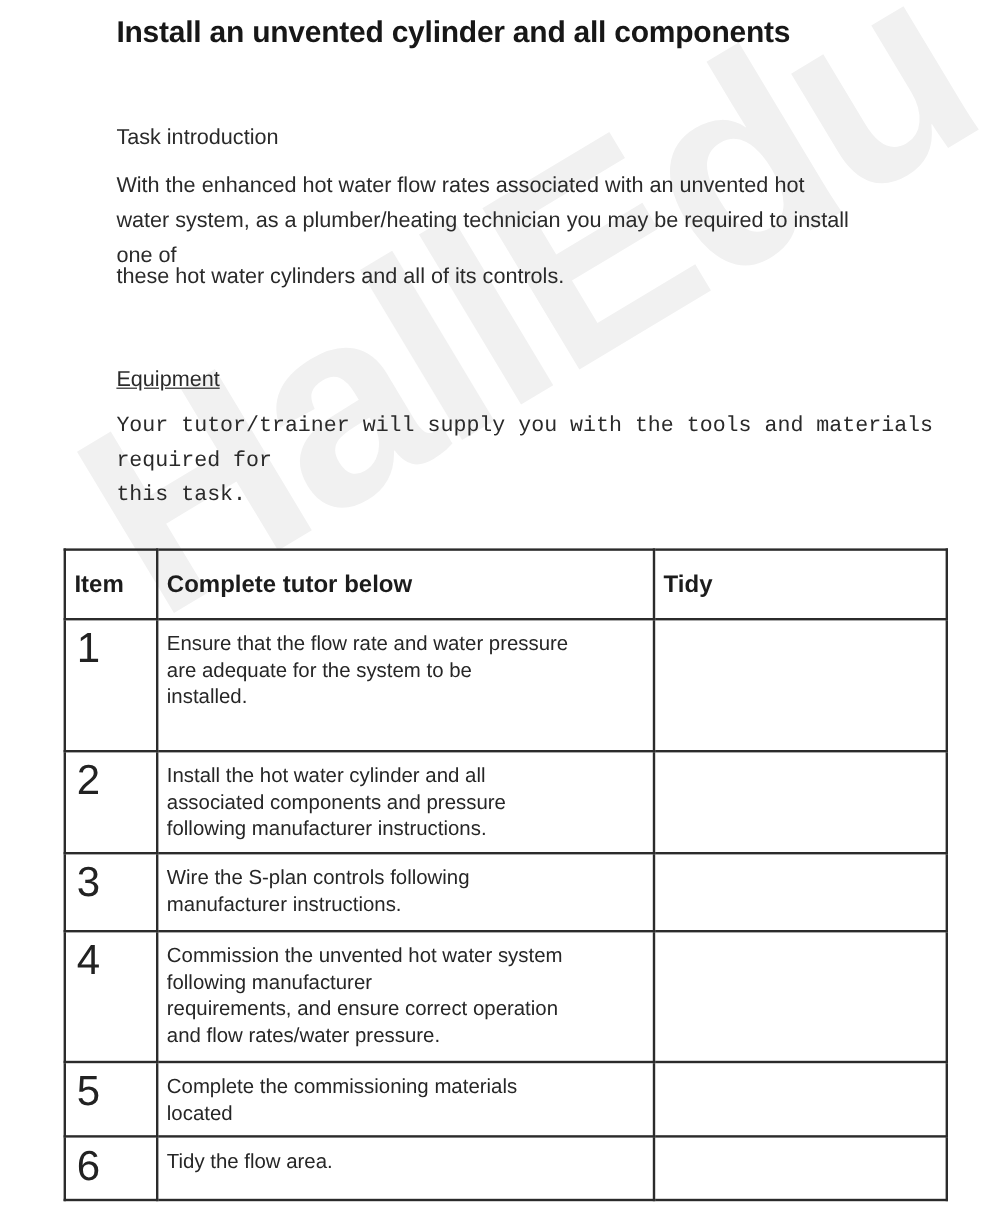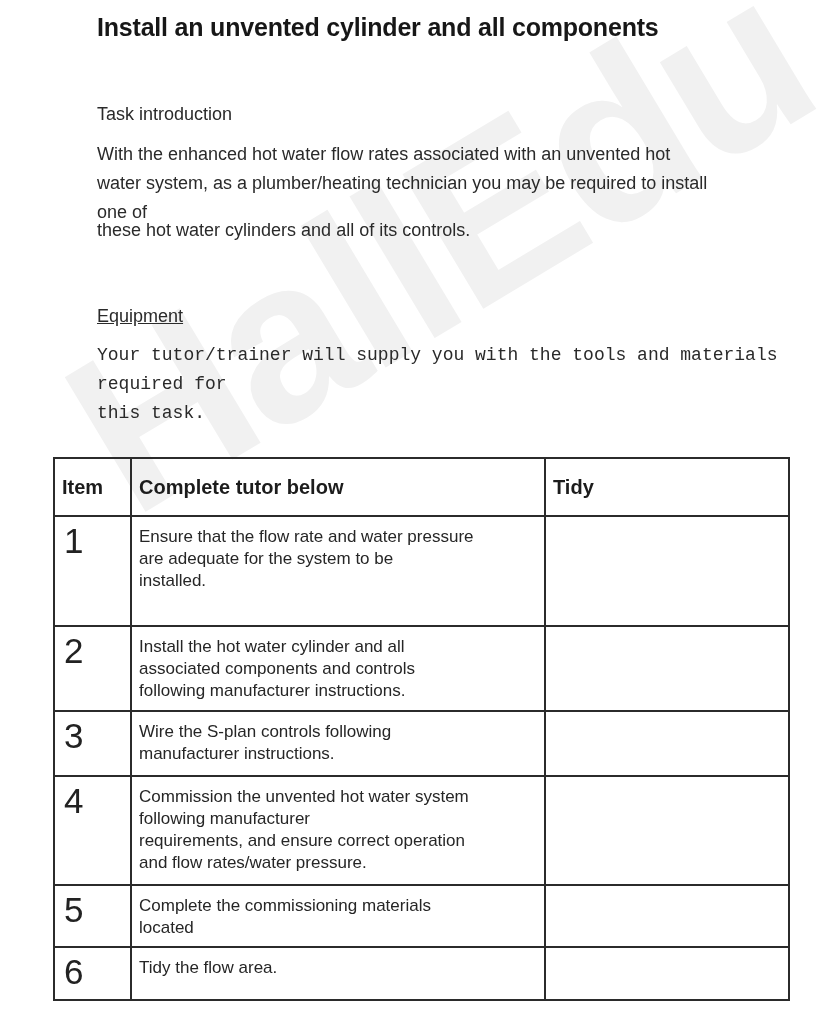--- a/index.html
+++ b/index.html
@@ -85,21 +85,21 @@
     <tr class="h-r1">
       <td class="cell-item">1</td>
       <td class="cell-task">Ensure that the flow rate and water pressure
 are adequate for the system to be
 installed.</td>
       <td class="cell-check"></td>
     </tr>
     <tr class="h-r2">
       <td class="cell-item">2</td>
       <td class="cell-task">Install the hot water cylinder and all
-associated components and controls
+associated components and pressure
 following manufacturer instructions.</td>
       <td class="cell-check"></td>
     </tr>
     <tr class="h-r3">
       <td class="cell-item">3</td>
       <td class="cell-task">Wire the S-plan controls following
 manufacturer instructions.</td>
       <td class="cell-check"></td>
     </tr>
     <tr class="h-r4">

